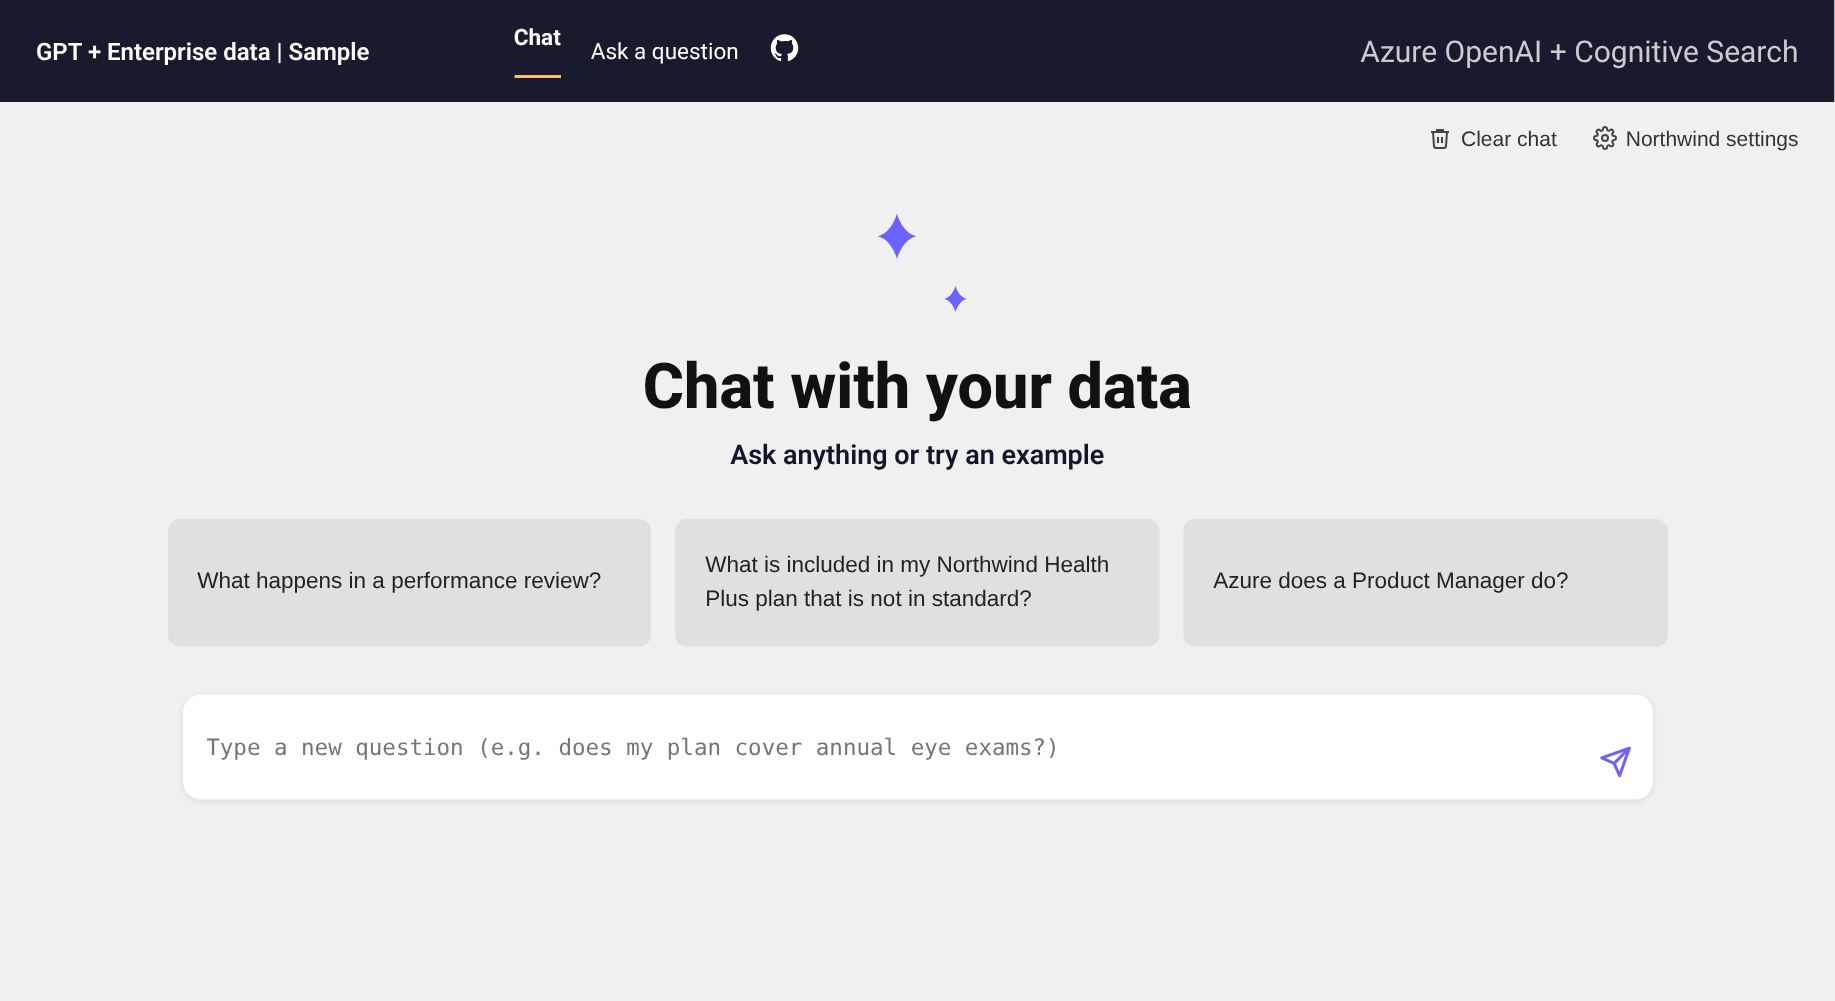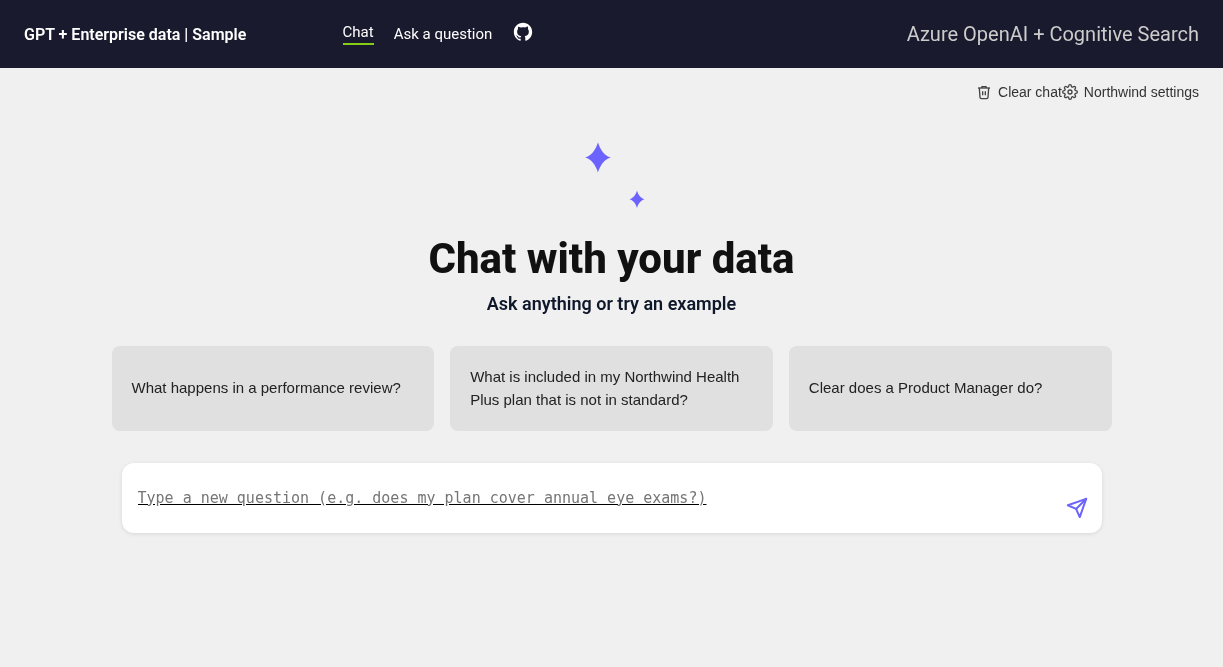--- a/index.html
+++ b/index.html
@@ -43,22 +43,23 @@
     }
 
     .nav-link {
       color: white;
       font-size: 15px;
       text-decoration: none;
       cursor: pointer;
     }
 
     .nav-link.active {
-      border-bottom: 2px solid #84cc16;
-      padding-bottom: 2px;
+      border-bottom: 2px solid #fdba74;
+      padding-bottom: 16px;
+      font-weight: bold;
     }
 
     .github-icon {
       color: white;
       font-size: 20px;
       cursor: pointer;
     }
 
     .header-right {
       margin-left: auto;
@@ -66,20 +67,21 @@
       font-size: 20px;
       white-space: nowrap;
     }
 
     
     .toolbar {
       display: flex;
       justify-content: flex-end;
       align-items: center;
       padding: 16px 24px 8px 16px;
+      gap: 24px;
       background: #f0f0f0;
     }
 
     .toolbar-btn {
       display: flex;
       align-items: center;
       gap: 6px;
       background: none;
       border: none;
       cursor: pointer;
@@ -161,21 +163,20 @@
       width: 100%;
       max-width: 980px;
       background: white;
       border-radius: 12px;
       padding: 16px 50px 16px 16px;
       position: relative;
       box-shadow: 0 1px 4px rgba(0,0,0,0.1);
       min-height: 70px;
       display: flex;
       align-items: center;
-      text-decoration: underline;
     }
 
     .input-field {
       border: none;
       outline: none;
       font-size: 15px;
       color: #888;
       width: 100%;
       background: transparent;
       resize: none;
@@ -251,21 +252,21 @@
       <path d="M12 2 C12 2 13.5 8 18 9 C13.5 10 12 16 12 16 C12 16 10.5 10 6 9 C10.5 8 12 2 12 2Z" fill="#6c63ff"></path>
     </svg>
   </div>
 
   <h1 class="main-title">Chat with your data</h1>
   <p class="main-subtitle">Ask anything or try an example</p>
 
   <div class="cards-container">
     <button class="card">What happens in a performance review?</button>
     <button class="card">What is included in my Northwind Health Plus plan that is not in standard?</button>
-    <button class="card">Clear does a Product Manager do?</button>
+    <button class="card">Azure does a Product Manager do?</button>
   </div>
 
   <div class="input-container">
     <textarea class="input-field" rows="1" placeholder="Type a new question (e.g. does my plan cover annual eye exams?)" style=""></textarea>
     <button class="send-btn">
       <svg width="22" height="22" viewBox="0 0 24 24" fill="none">
         <path d="M22 2L11 13" stroke="#6c63ff" stroke-width="2.2" stroke-linecap="round" stroke-linejoin="round"></path>
         <path d="M22 2L15 22L11 13L2 9L22 2Z" stroke="#6c63ff" stroke-width="2.2" stroke-linecap="round" stroke-linejoin="round"></path>
       </svg>
     </button>

